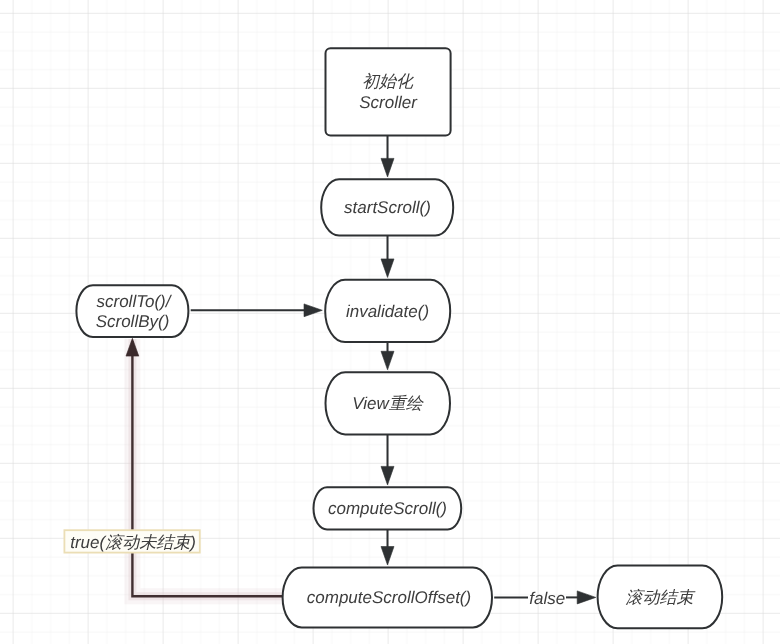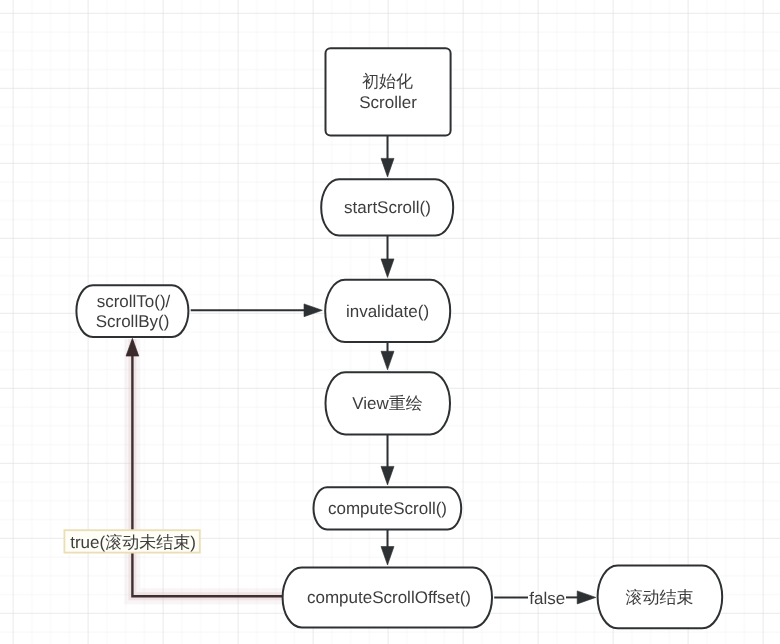--- a/index.html
+++ b/index.html
@@ -3,21 +3,21 @@
 <meta charset="utf-8">
 <title>Scroller flow</title>
 <style>
   html, body { margin:0; padding:0; }
   body {
     width:780px; height:644px; overflow:hidden; background:#ffffff;
     font-family:"Liberation Sans", sans-serif;
     -webkit-font-smoothing:antialiased;
     text-rendering:geometricPrecision;
   }
-  #canvas { position:relative; width:780px; height:644px; }
+  #canvas { position:relative; width:780px; height:644px;font-style:italic; }
   svg { display:block; }
   .layer { position:absolute; left:0; top:0; }
   text { font-family:"Liberation Sans", sans-serif; }
   .nodetext { font-size:17px; fill:#3d3d3d; }
   .edgetext { font-size:17px; fill:#3d3d3d; }
   .labeltext { font-size:17px; fill:#3d3d3d; }
 </style>
 </head>
 <body>
 

